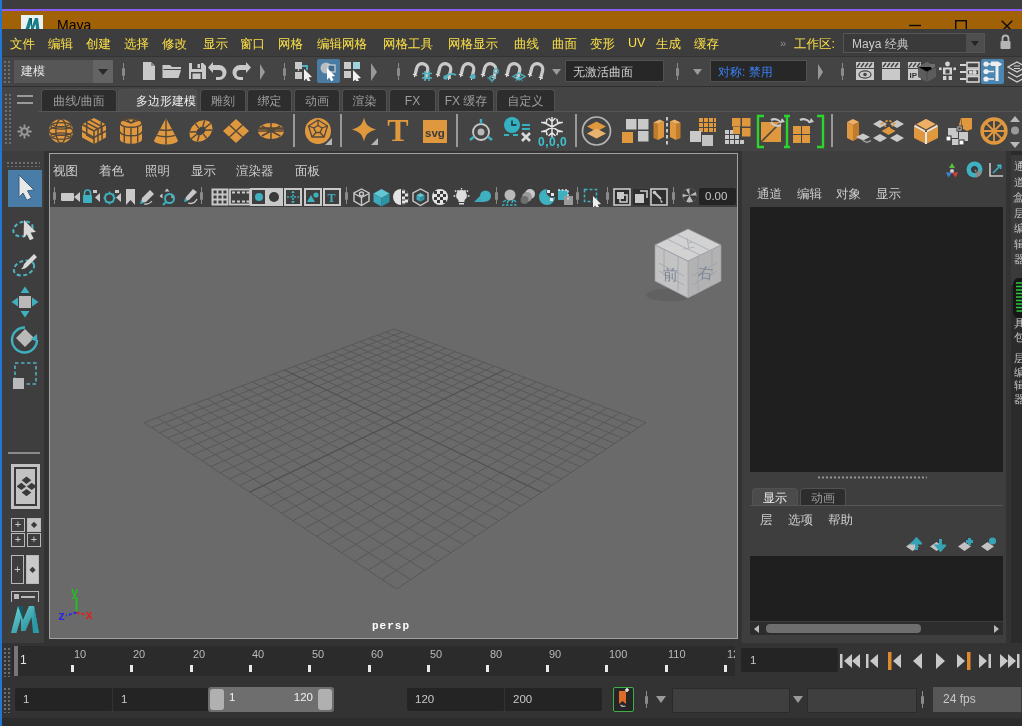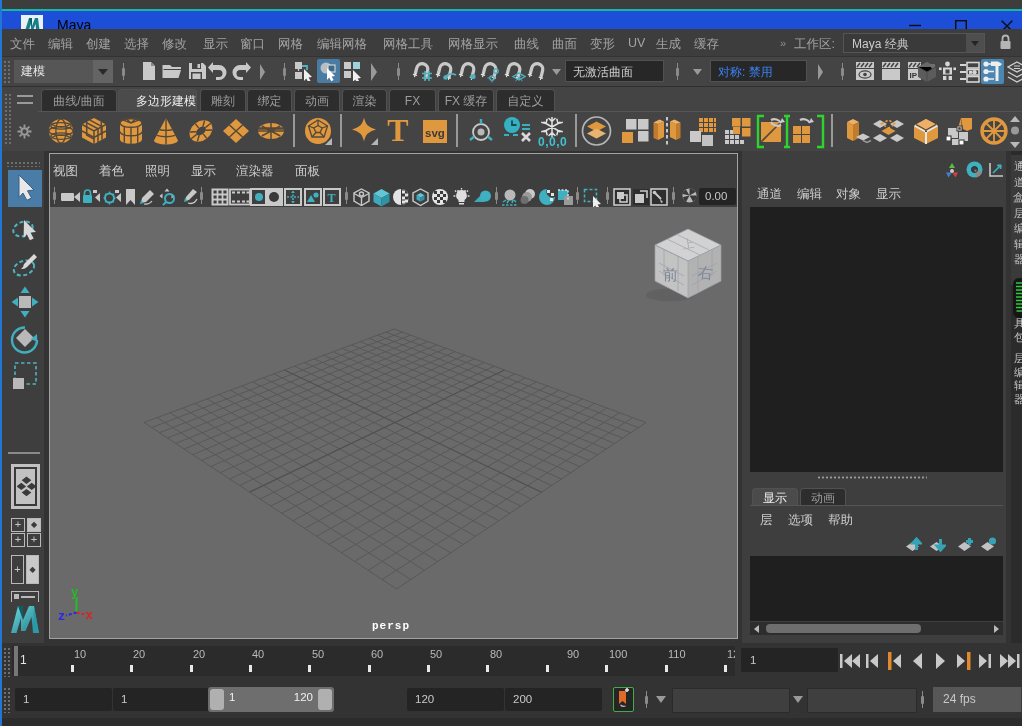--- a/index.html
+++ b/index.html
@@ -1,25 +1,25 @@
 <!DOCTYPE html>
 <html><head>
 <meta charset="utf-8">
 <style>
 html,body{margin:0;padding:0;}
 body{width:1022px;height:726px;overflow:hidden;position:relative;
  font-family:"Liberation Sans",sans-serif;background:#3d3d3d;font-size:12px;color:#ccc;
  -webkit-font-smoothing:antialiased;}
 .abs{position:absolute;}
 
-#titlebar{position:absolute;left:0;top:9px;width:1022px;height:29px;background:#1d4ed8;border-top:2px solid #14b8a6;box-sizing:border-box;}
+#titlebar{position:absolute;left:0;top:9px;width:1022px;height:29px;background:#a16207;border-top:2px solid #8b5cf6;box-sizing:border-box;}
 #titlebar .ttext{position:absolute;left:57px;top:6px;color:#000;font-size:14px;}
 
 #menubar{position:absolute;left:0;top:29px;width:1022px;height:28px;background:#3d3d3d;box-sizing:border-box;border-bottom:1px solid #333;}
-#menubar .mi{position:absolute;top:7px;color:#a3a3a3;font-size:12.5px;white-space:nowrap;}
+#menubar .mi{position:absolute;top:7px;color:#fde047;font-size:12.5px;white-space:nowrap;}
 
 #toolbar{position:absolute;left:0;top:57px;width:1022px;height:29px;background:#444;box-sizing:border-box;}
 
 #shelf{position:absolute;left:0;top:86px;width:1022px;height:65px;background:#444;border-top:1px solid #2f2f2f;box-sizing:border-box;}
 #shelftabs{position:absolute;left:38px;top:2px;height:23px;}
 .stab{position:absolute;top:0;height:22px;background:#2d2d2d;border:1px solid #515151;border-bottom:none;border-radius:4px 4px 0 0;color:#9d9d9d;font-size:12px;text-align:center;line-height:22px;box-sizing:border-box;}
 .stab.act{background:#4b4b4b;color:#eee;text-align:right;}
 
 #main{position:absolute;left:0;top:151px;width:1022px;height:492px;background:#333;box-sizing:border-box;}
 
@@ -939,21 +939,21 @@
   <div class="abs" style="left:2px;top:0px;width:4px;height:30px;background:#777;"></div>
   <div class="abs" style="left:8px;top:7px;color:#e8e8e8;font-size:12px;">1</div>
   <div class="tnum" style="left:62px;">10</div>
       <div class="tnum" style="left:121px;">20</div>
       <div class="tnum" style="left:181px;">20</div>
       <div class="tnum" style="left:240px;">40</div>
       <div class="tnum" style="left:300px;">50</div>
       <div class="tnum" style="left:359px;">60</div>
       <div class="tnum" style="left:418px;">50</div>
       <div class="tnum" style="left:478px;">80</div>
-      <div class="tnum" style="left:537px;margin-left:18px;">90</div>
+      <div class="tnum" style="left:537px;">90</div>
       <div class="tnum" style="left:597px;">100</div>
       <div class="tnum" style="left:656px;">110</div>
       <div class="tnum" style="left:715px;">12</div>
   <div class="tick" style="left:59px;"></div>
       <div class="tick" style="left:118px;"></div>
       <div class="tick" style="left:178px;"></div>
       <div class="tick" style="left:237px;"></div>
       <div class="tick" style="left:296px;"></div>
       <div class="tick" style="left:356px;"></div>
       <div class="tick" style="left:415px;"></div>

